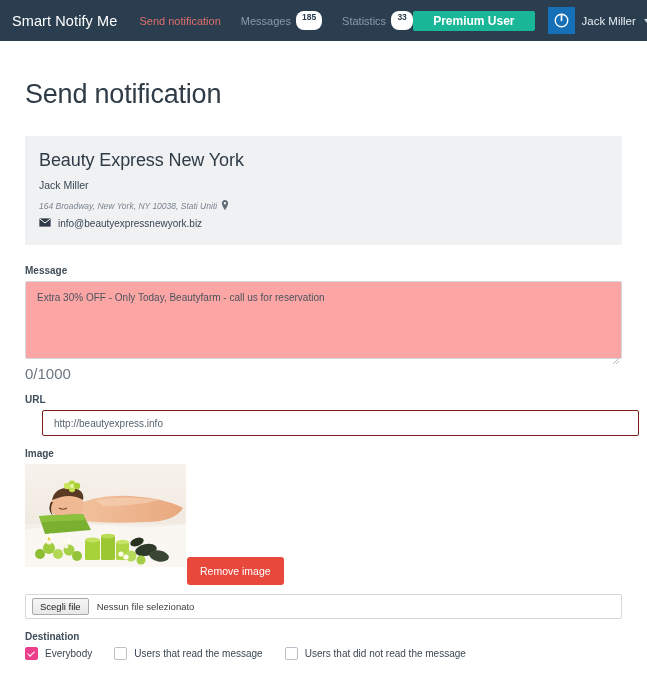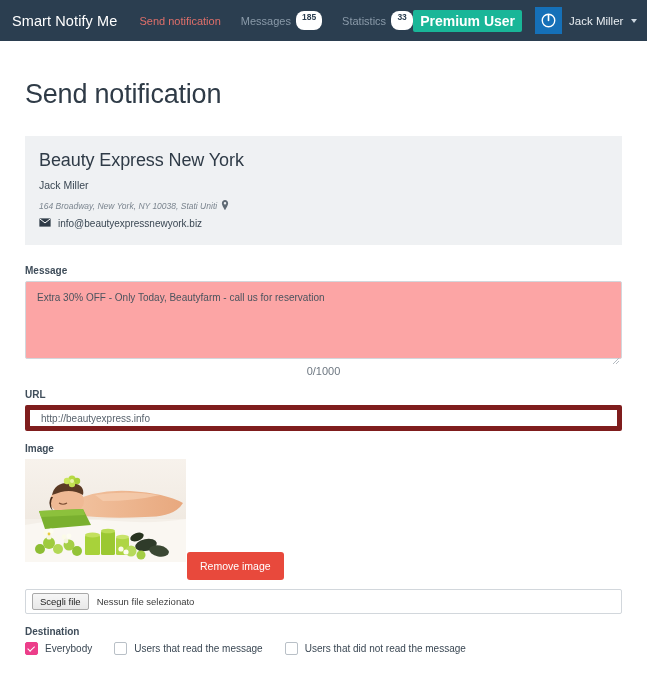--- a/index.html
+++ b/index.html
@@ -63,23 +63,23 @@
   }
   .nav-right {
     margin-left: auto;
     display: flex;
     align-items: center;
     gap: 13px;
   }
   .premium-badge {
     background: #19b698;
     color: #ffffff;
-    font-size: 14px;
+    font-size: 12px;
     font-weight: bold;
-    padding: 4px 7px;
+    padding: 4px 20px;
     border-radius: 2px;
     line-height: 1;
     white-space: nowrap;
     cursor: pointer;
   }
   .user-block {
     display: flex;
     align-items: center;
     gap: 7px;
     cursor: pointer;
@@ -185,38 +185,39 @@
   }
   .resize-grip {
     position: absolute;
     right: 2px;
     bottom: 2px;
     width: 10px;
     height: 10px;
     pointer-events: none;
   }
   .char-counter {
-    text-align: center;
-    font-size: 11px;
+    text-align: left;
+    font-size: 15px;
     color: #6d7781;
     margin-top: 2px;
     margin-bottom: 8px;
   }
   .text-input {
     width: 100%;
     height: 26px;
-    border: 5px solid #7f1d1d;
+    border: 1px solid #7f1d1d;
     border-radius: 2px;
     box-sizing: border-box;
     background: #ffffff;
     font-family: "Liberation Sans", sans-serif;
     font-size: 10px;
     color: #5a646e;
     padding: 0 11px;
     outline: none;
+    margin-left: 17px;
   }
   .section {
     margin-bottom: 12px;
   }
 
   
   .image-area {
     position: relative;
     height: 118px;
     margin-top: 3px;

